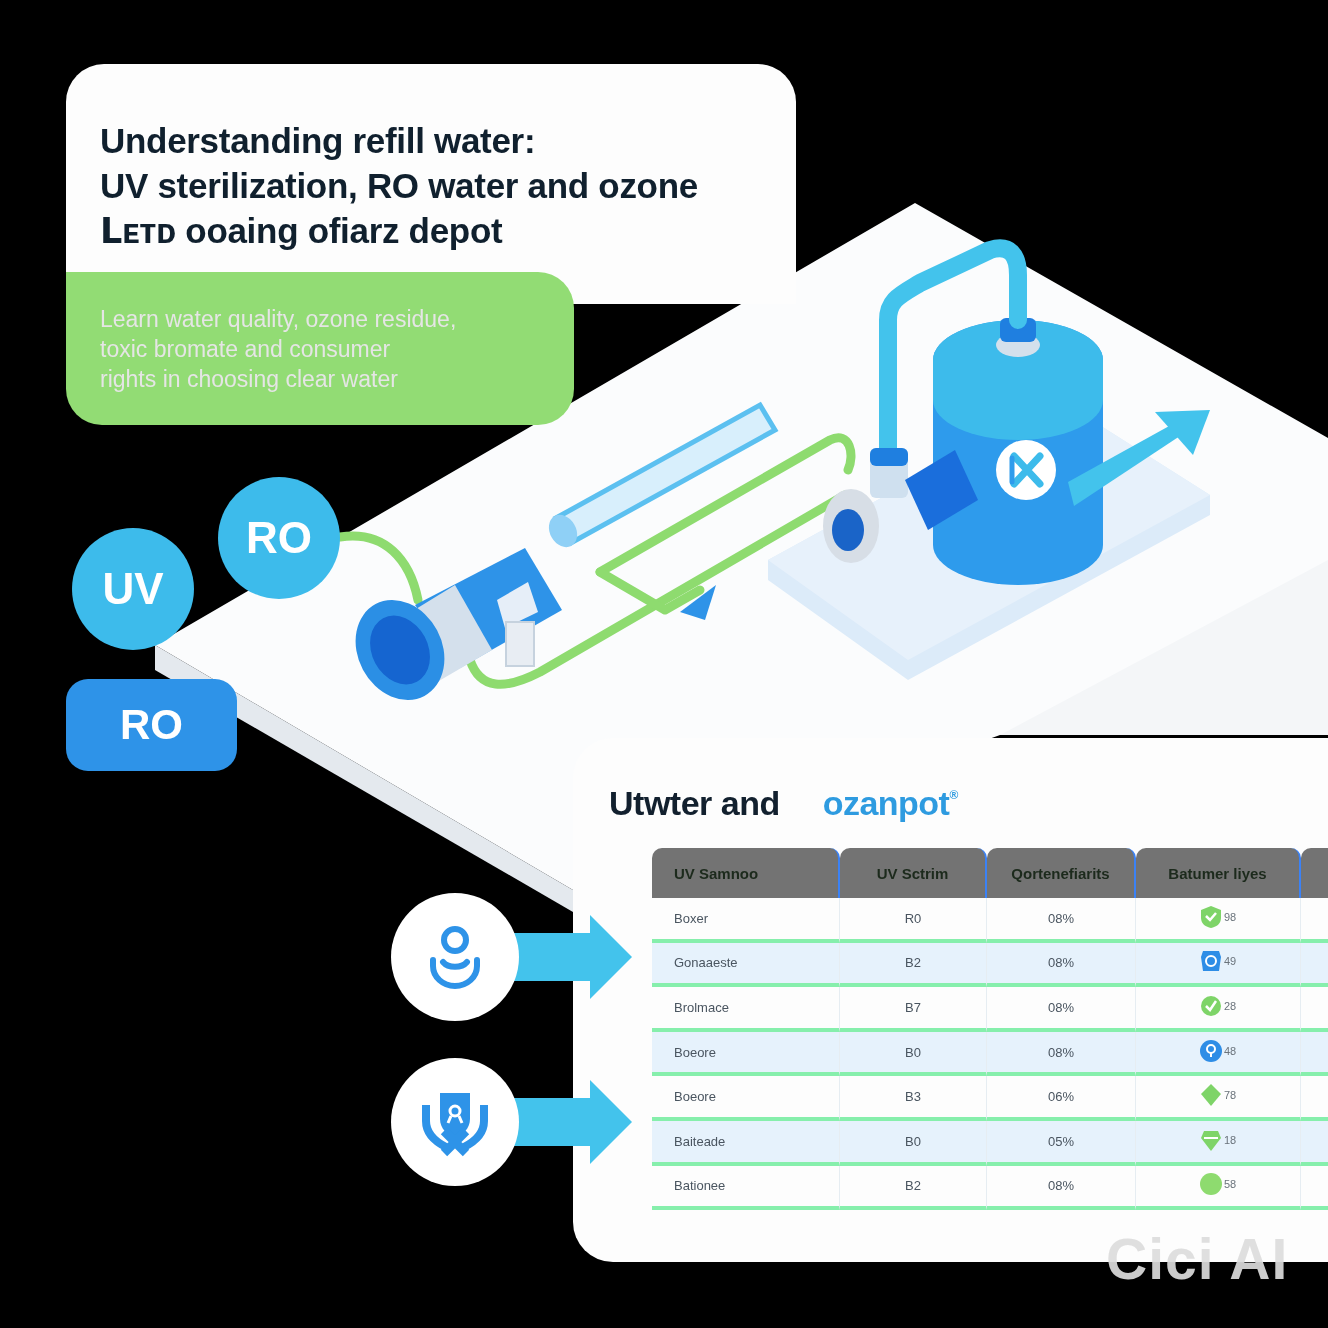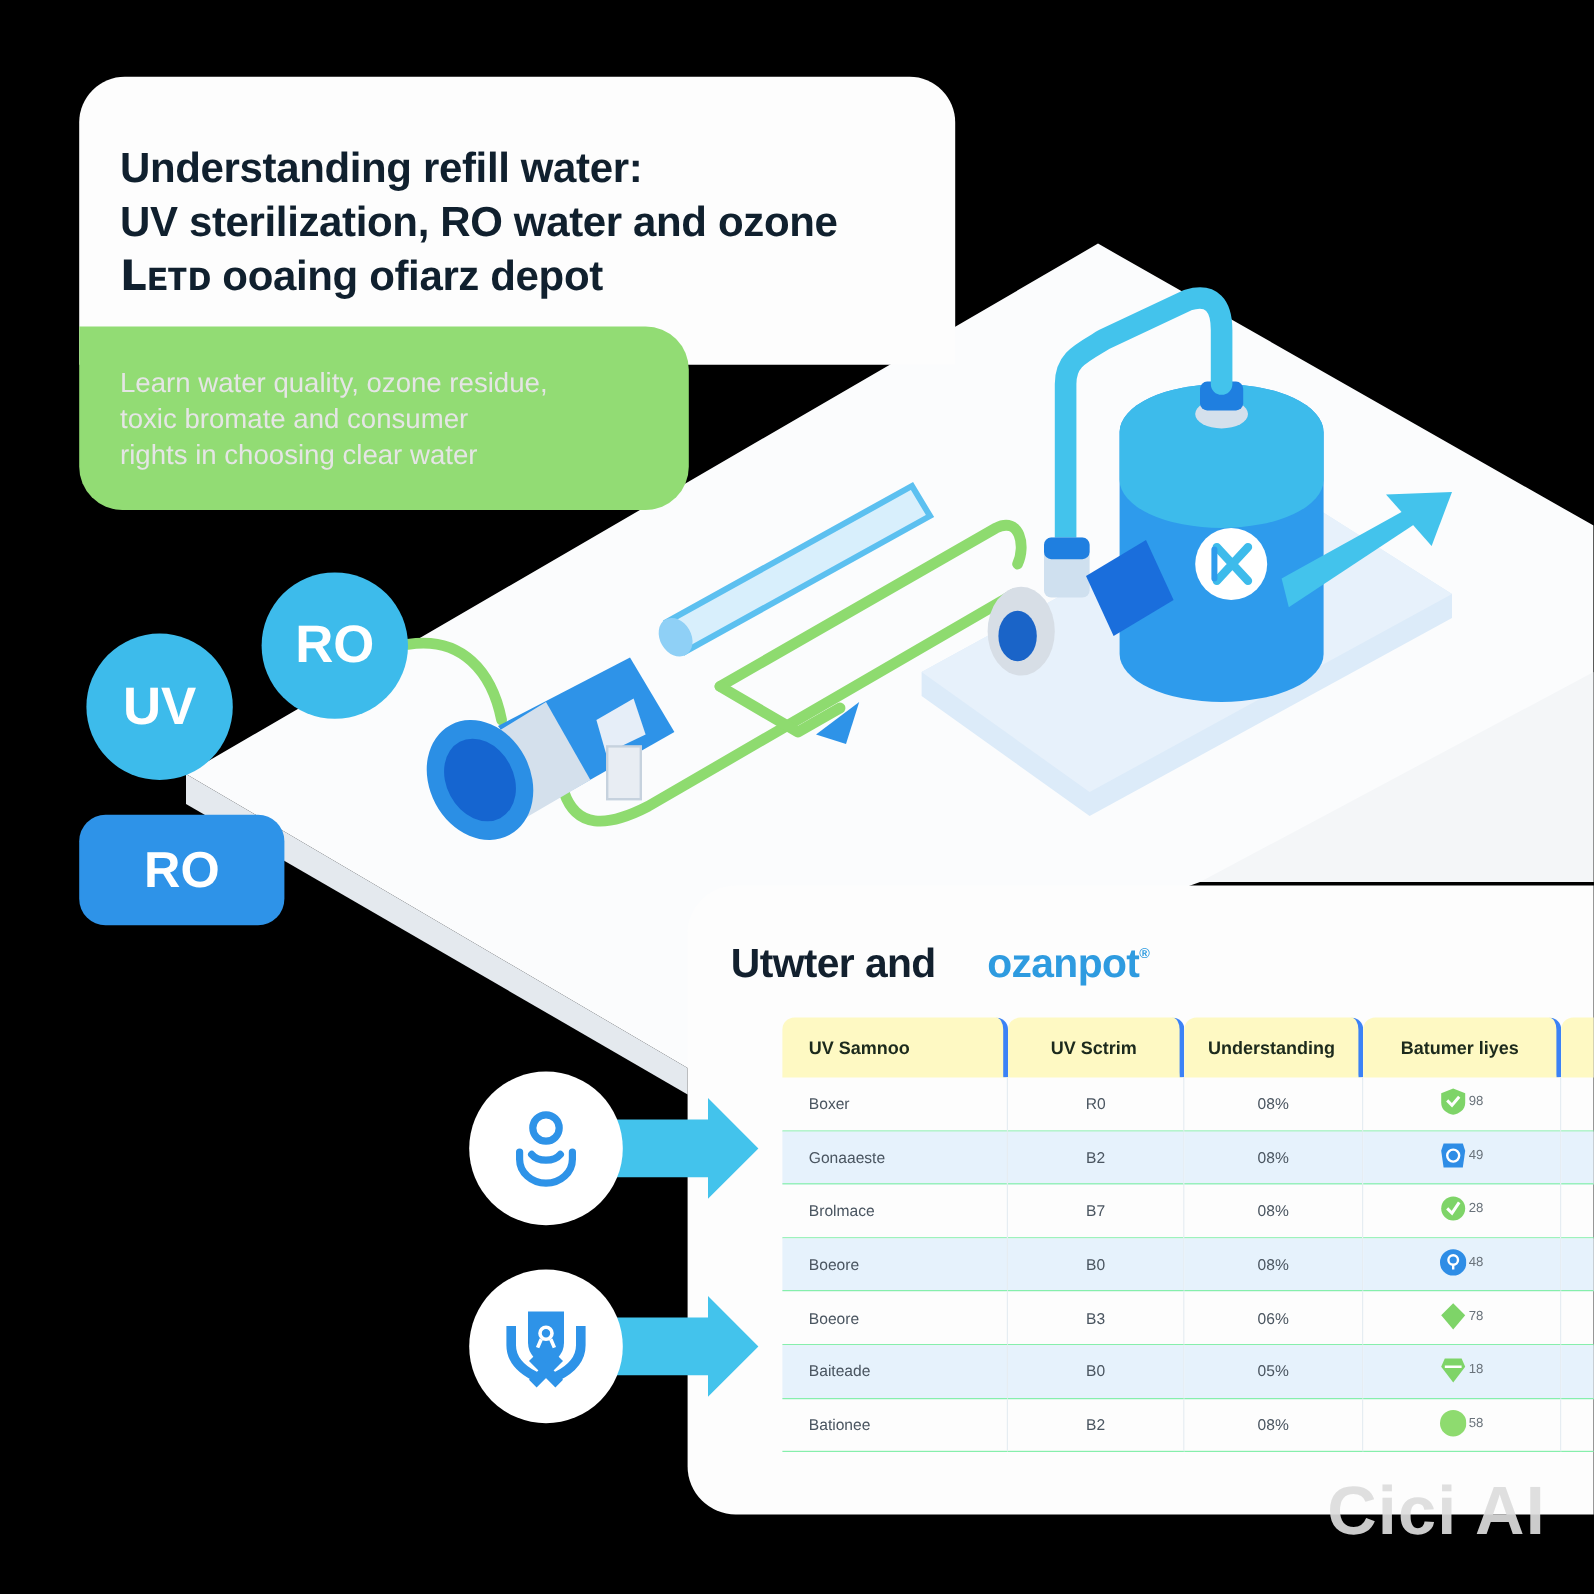--- a/index.html
+++ b/index.html
@@ -68,27 +68,27 @@
     }
     .table-title .accent { color: #2e9be0; margin-left: 34px; }
     .table-title sup { font-size: 12px; color: #2e9be0; vertical-align: 16px; }
 
     .data-table {
       position: absolute; left: 652px; top: 848px; width: 700px;
       border-collapse: separate; border-spacing: 0;
       font-size: 13px; color: #4a5560;
     }
     .data-table th {
-      background: #fef9c3; color: #1c2a1c; font-weight: 700; font-size: 15px;
-      height: 50px; border-radius: 10px 10px 0 0; border-right: 4px solid #3b82f6;
+      background: #737373; color: #1c2a1c; font-weight: 700; font-size: 15px;
+      height: 50px; border-radius: 10px 10px 0 0; border-right: 2px solid #3b82f6;
       text-align: center; padding: 0 10px;
     }
     .data-table th:first-child { text-align: left; padding-left: 22px; }
     .data-table td {
-      height: 44.6px; border-right: 1px solid #e6edf2; border-bottom: 1px solid #86efac;
+      height: 44.6px; border-right: 1px solid #e6edf2; border-bottom: 4px solid #86efac;
       text-align: center;
     }
     .data-table td:first-child { text-align: left; padding-left: 22px; }
     .data-table tr.alt td { background: #e6f2fc; margin-top: 28px; }
     .col0 { width: 188px; } .col1 { width: 147px; } .col2 { width: 149px; }
     .col3 { width: 165px; } .col4 { width: 51px; }
     .rating { display: inline-flex; align-items: center; gap: 2px; }
     .rating-icon { width: 22px; height: 24px; display: inline-block; }
     .rating-val { font-size: 11px; color: #6a737b; }
 
@@ -186,21 +186,21 @@
 <div class="table-card"></div>
 <h2 class="table-title">
   <span>Utwter and </span><span class="accent">ozanpot</span><sup>®</sup>
 </h2>
 
 <table class="data-table">
   <thead>
     <tr>
       <th class="col0">UV Samnoo</th>
       <th class="col1">UV Sctrim</th>
-      <th class="col2">Understanding</th>
+      <th class="col2">Qortenefiarits</th>
       <th class="col3">Batumer liyes</th>
       <th class="col4"></th>
     </tr>
   </thead>
   <tbody id="table-body">
       <tr>
         <td>Boxer</td>
         <td>R0</td>
         <td>08%</td>
         <td><span class="rating">

